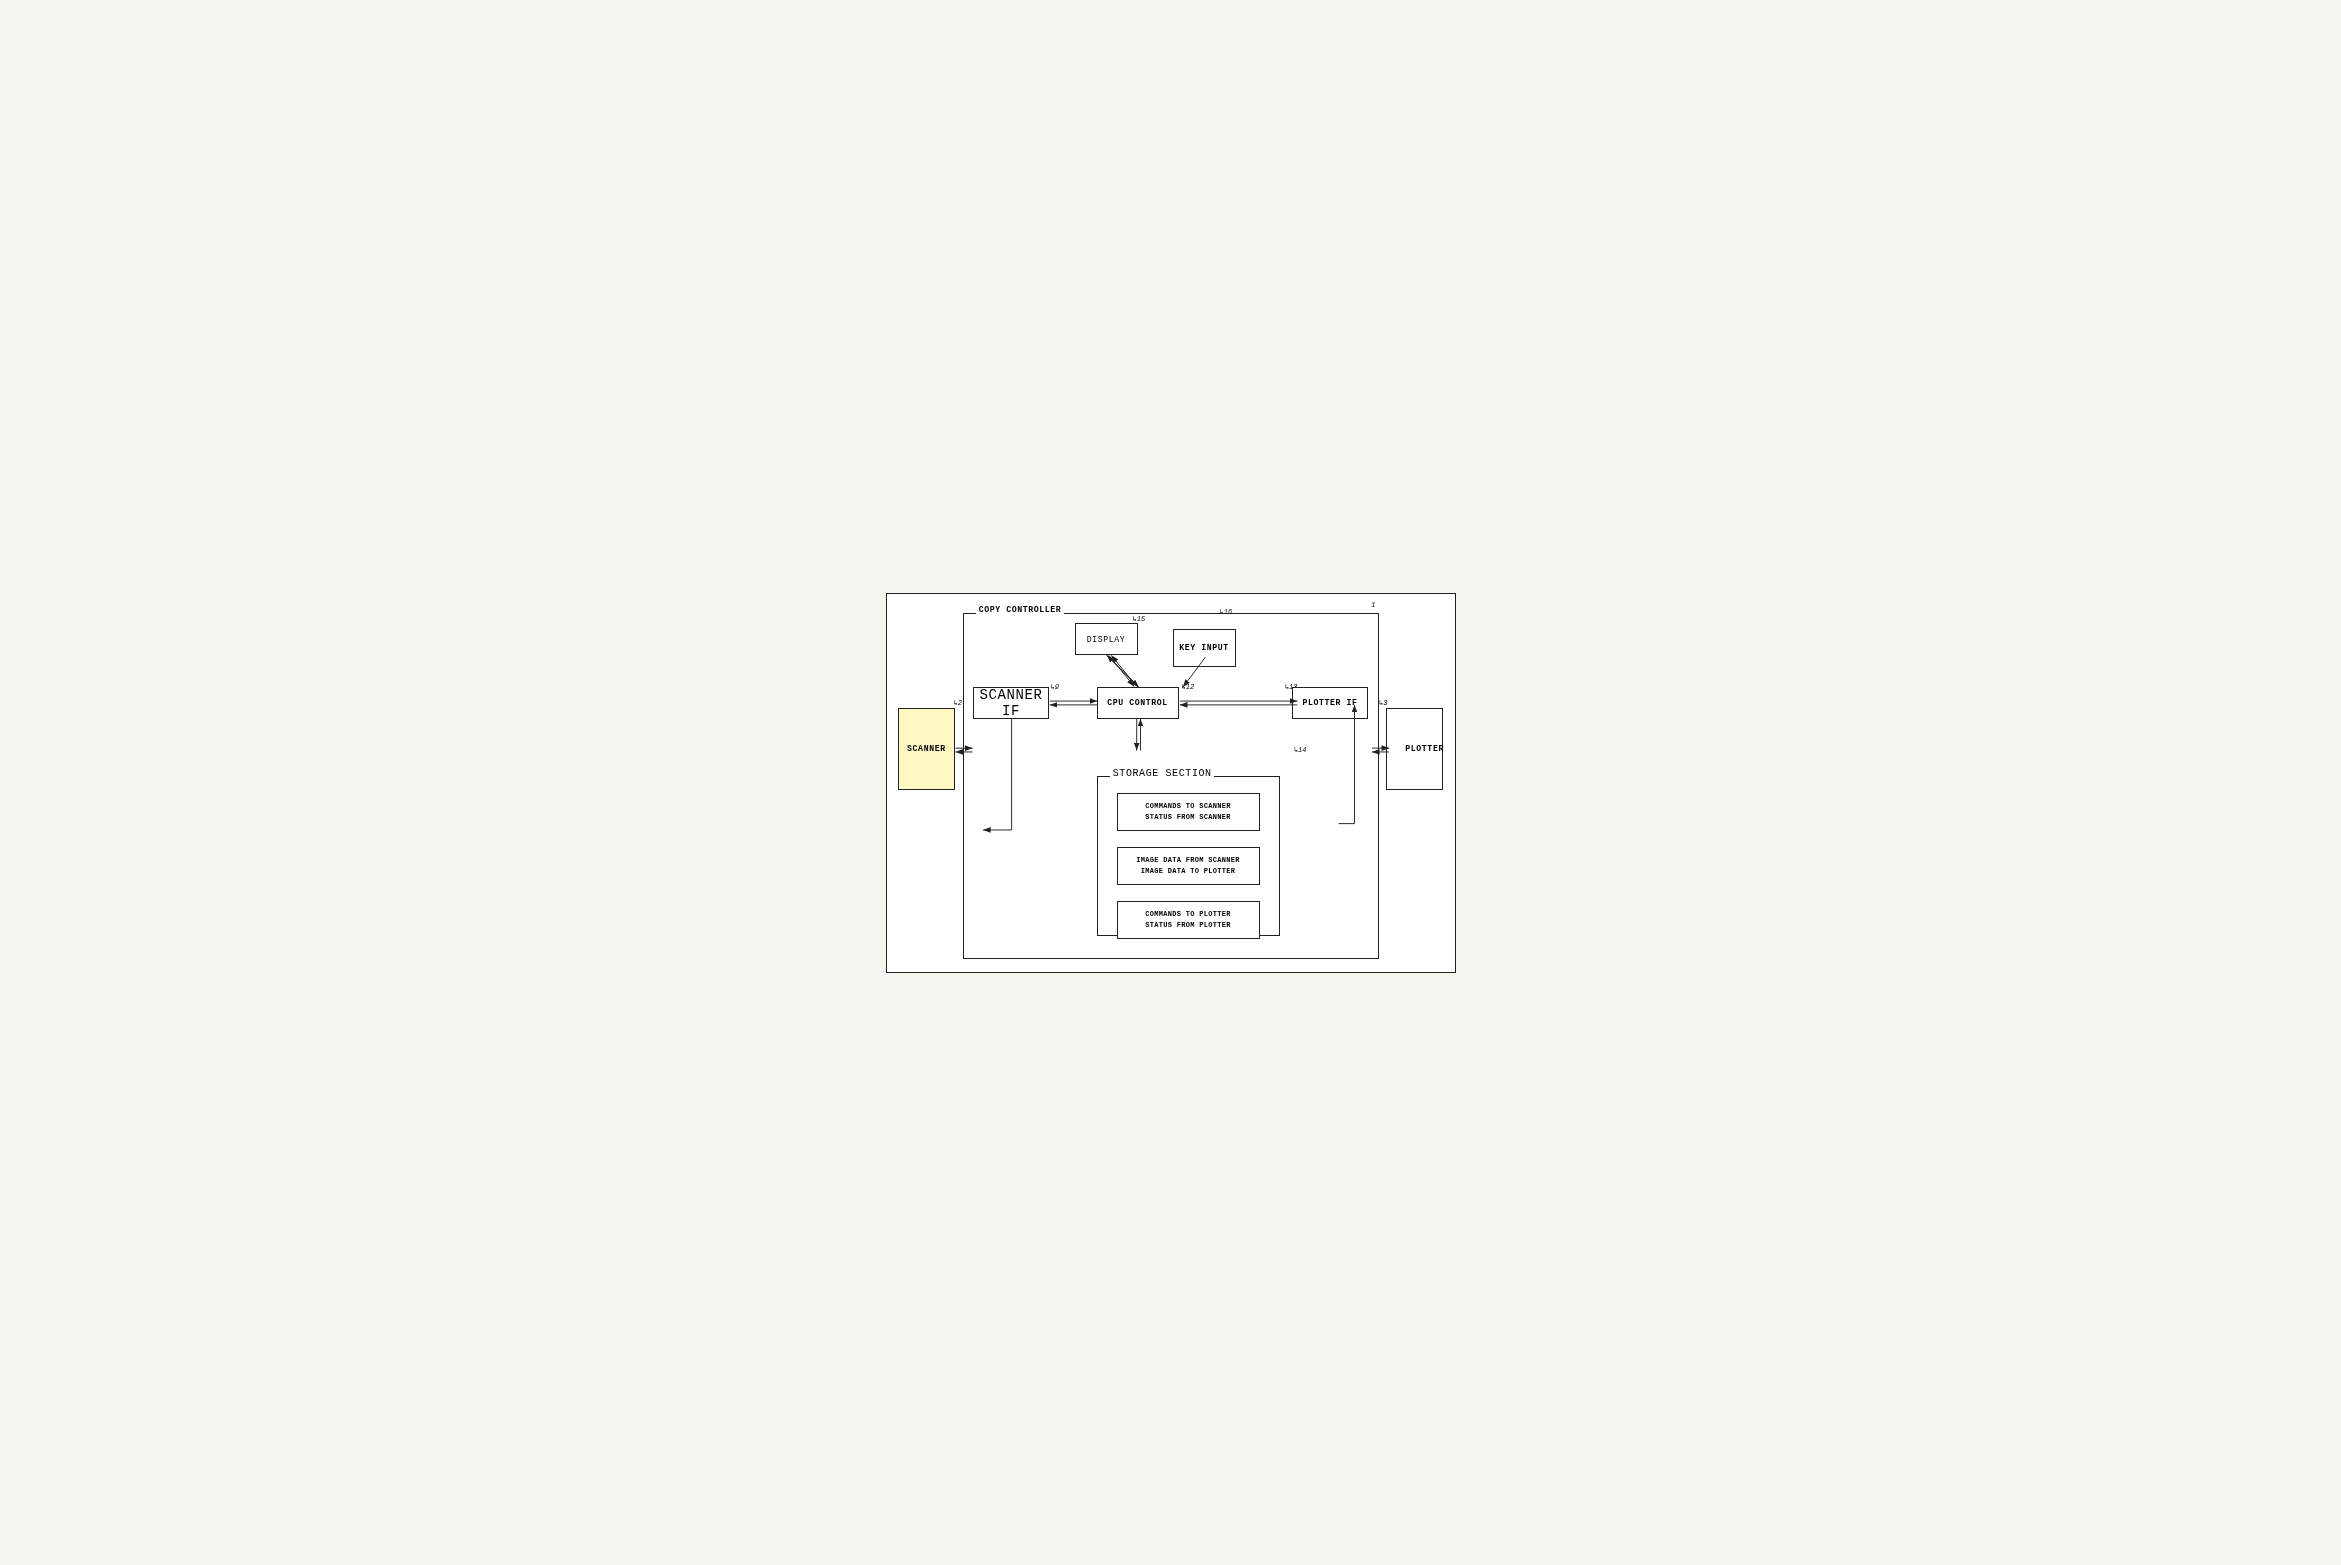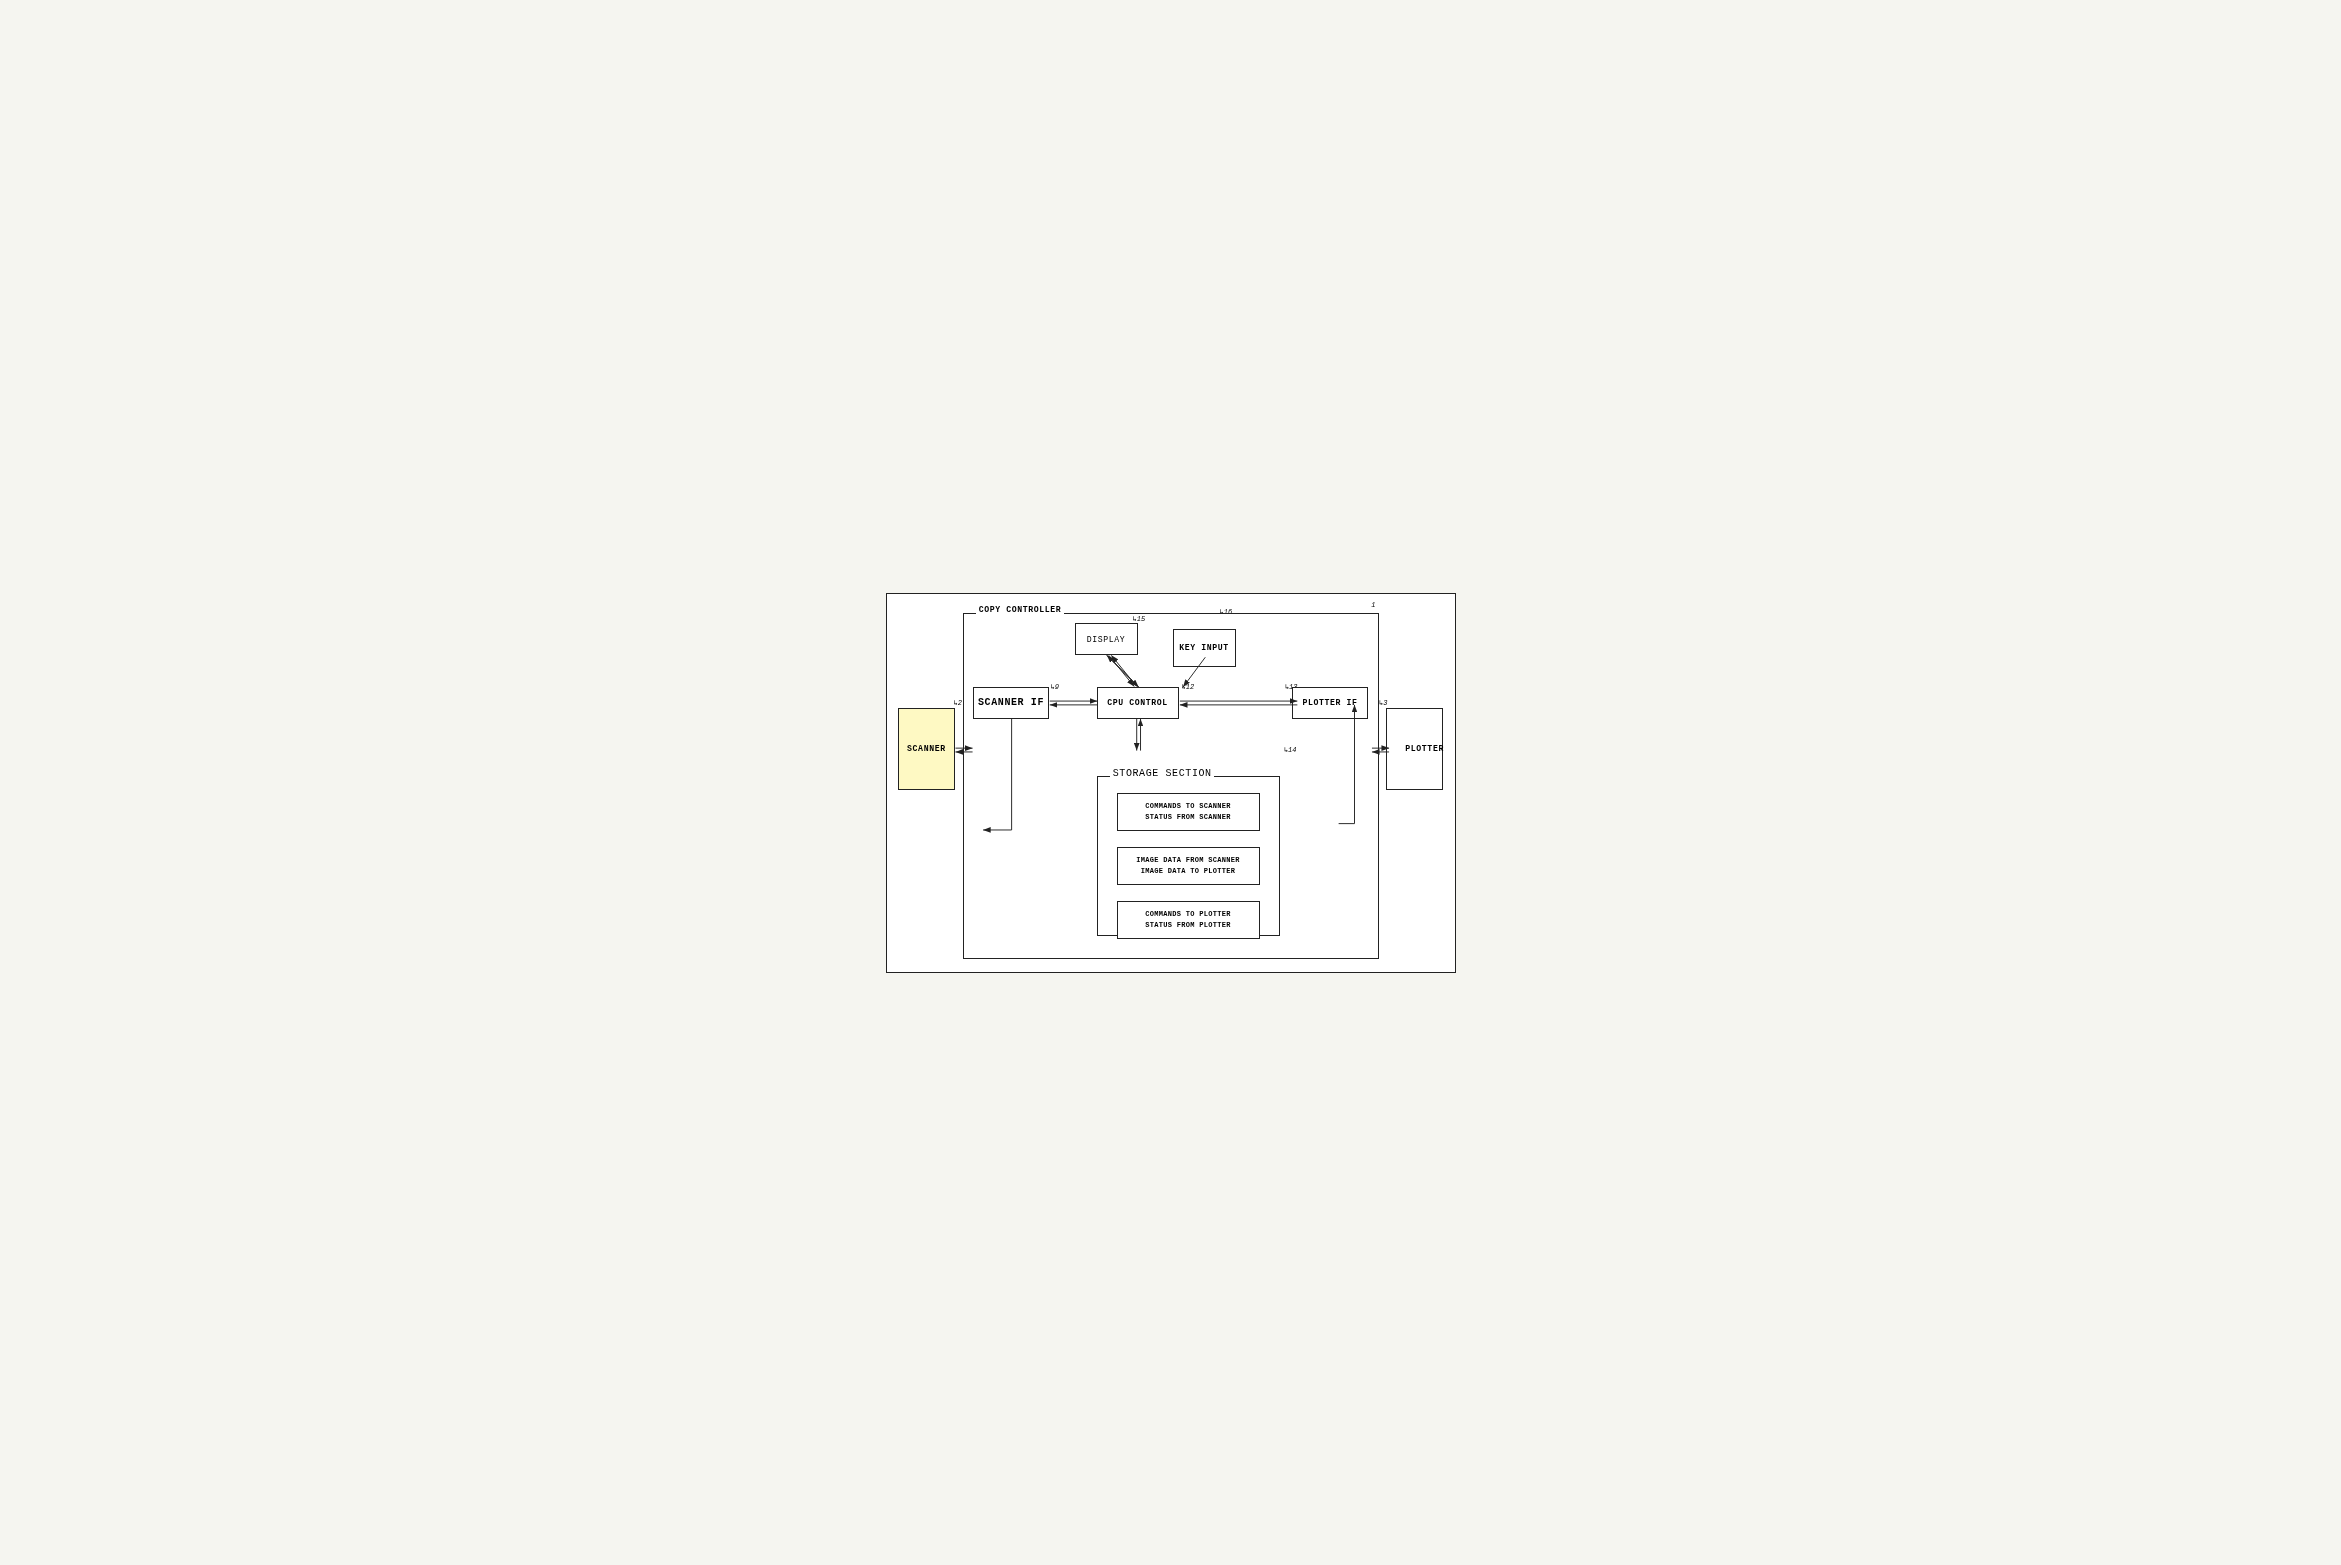--- a/index.html
+++ b/index.html
@@ -89,22 +89,22 @@
     .scanner-if-box {
       position: absolute;
       top: 98px;
       left: 98px;
       width: 76px;
       height: 35px;
       border: 1.3px solid #222;
       display: flex;
       align-items: center;
       justify-content: center;
-      font-size: 10px;
-      font-weight: bold;
+      font-size: 14px;
+      font-weight: normal;
       letter-spacing: 0.6px;
       background: white;
       text-align: center;
     }
 
     
     .cpu-control-box {
       position: absolute;
       top: 98px;
       left: 225px;
@@ -239,21 +239,21 @@
       pointer-events: none;
     }
 
     
     .ref-1 { top: 7.6px; right: 79px; }
     .ref-2 { top: 105px; left: 67px; }
     .ref-3 { top: 105px; right: 67px; }
     .ref-11 { top: 89px; left: 164px; }
     .ref-12 { top: 89px; left: 295px; }
     .ref-13 { top: 89px; right: 157px; }
-    .ref-14 { top: 152px; right: 158px; }
+    .ref-14 { top: 152px; right: 148px; }
     .ref-15 { top: 21px; left: 246px; }
     .ref-16 { top: 14.6px; left: 333px; }
   </style>
 </head>
 <body>
 
 <div class="diagram-wrapper">
 
   <span class="ref-num ref-1">1</span>
   <span class="ref-num ref-2">↳2</span>

